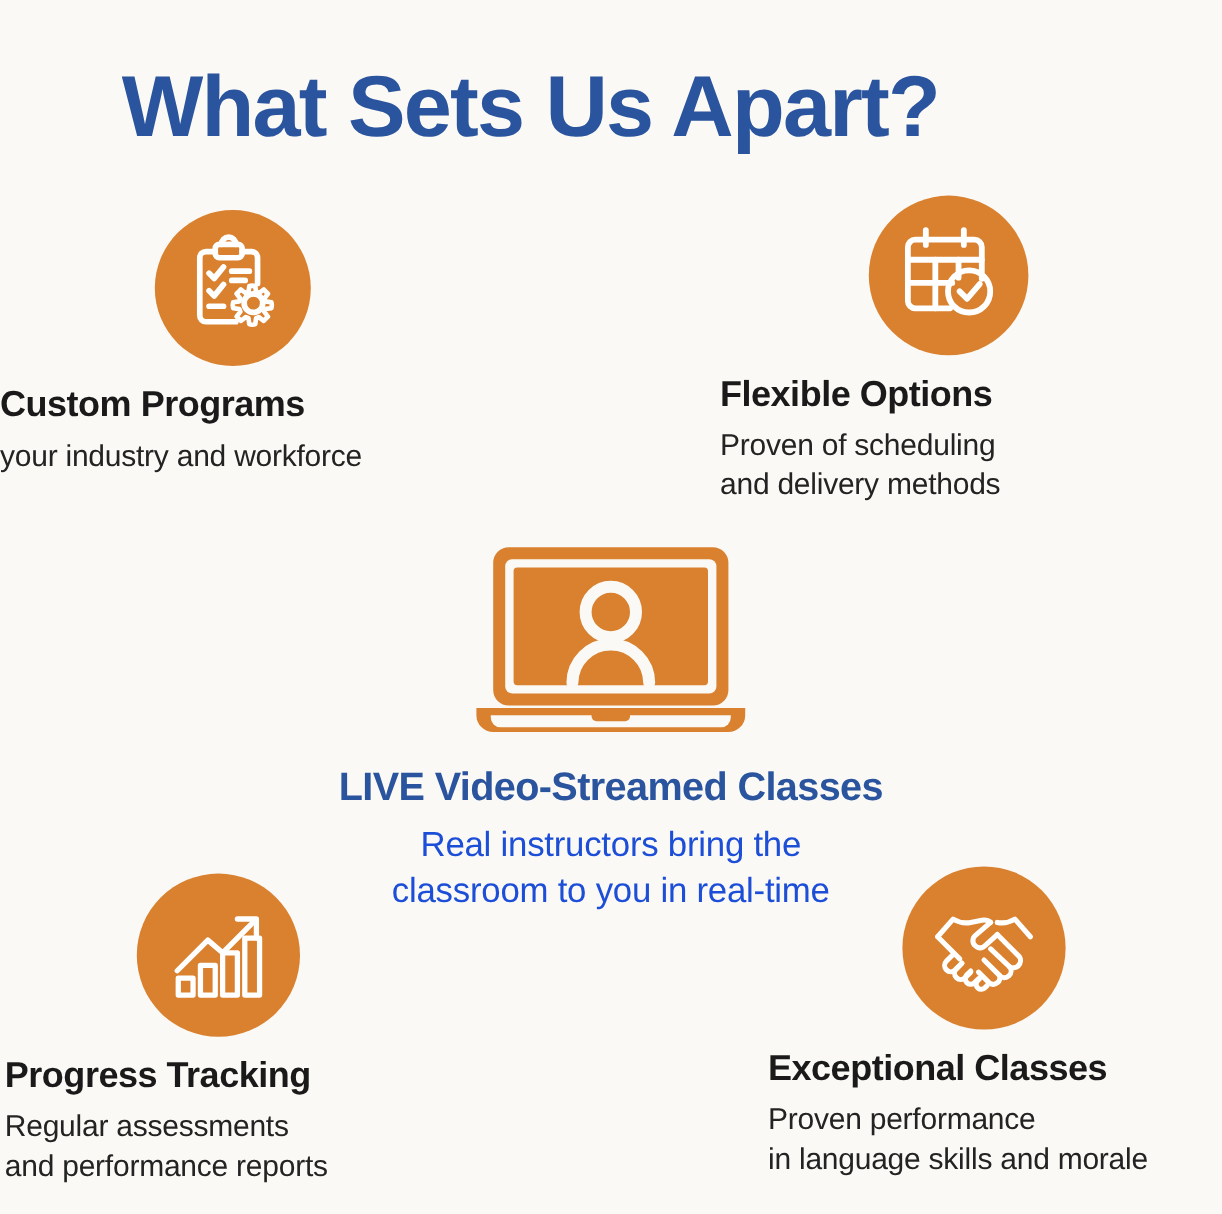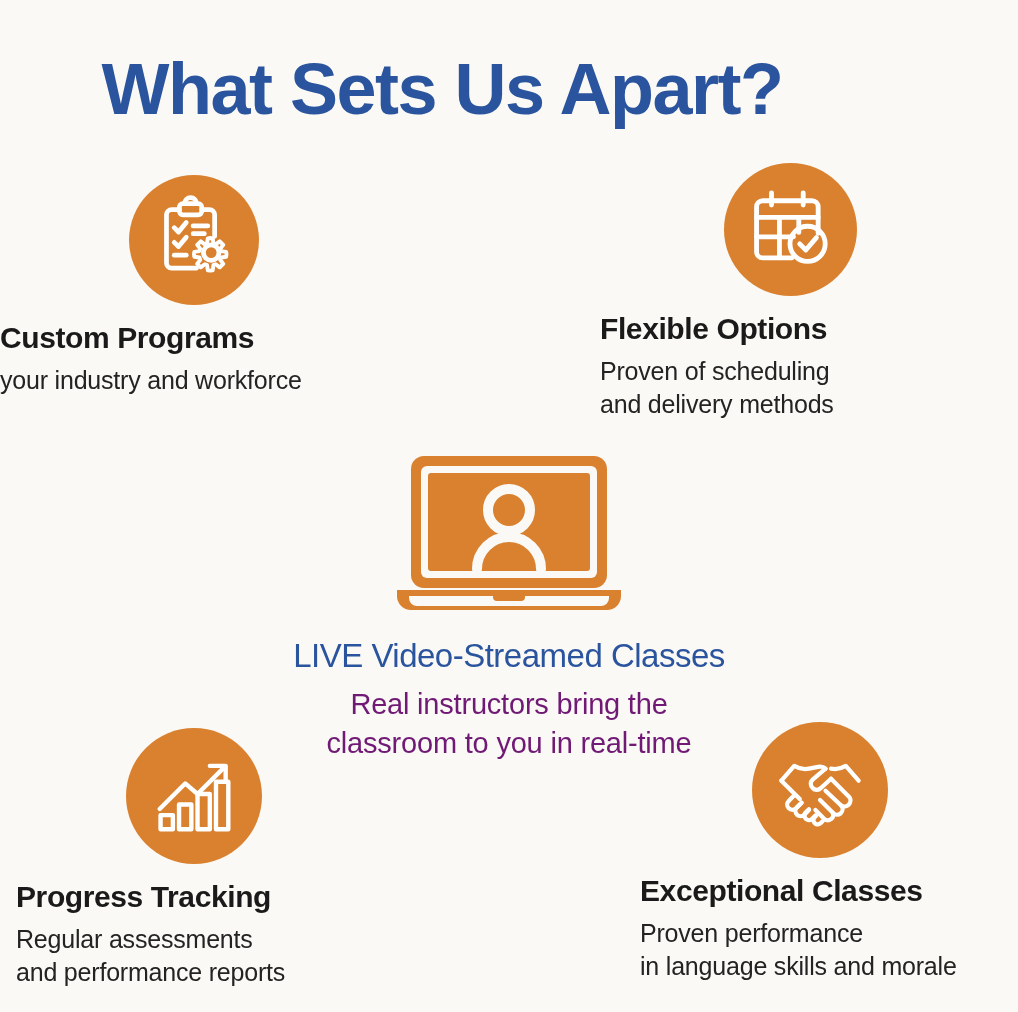--- a/index.html
+++ b/index.html
@@ -78,21 +78,21 @@
   #feature-custom-programs .circle { width: 130px; height: 130px; }
 
   #feature-flexible-options {
     left: 600px;
     top: 163px;
     width: 380px;
   }
   #feature-flexible-options .circle { width: 133px; height: 133px; }
 
   #feature-progress-tracking {
-    left: 16px;
+    left: 4px;
     top: 728px;
     width: 356px;
   }
   #feature-progress-tracking .circle { width: 136px; height: 136px; }
 
   #feature-exceptional-results {
     left: 640px;
     top: 722px;
     width: 360px;
   }
@@ -105,29 +105,29 @@
     width: 700px;
     text-align: center;
   }
   .laptop-wrap {
     width: 232px;
     height: 165px;
     margin: 0 auto;
   }
   .center-title {
     font-size: 33px;
-    font-weight: normal;
+    font-weight: bold;
     color: #2b549e;
     letter-spacing: -0.5px;
     margin-top: 22px;
     white-space: nowrap;
   }
   .center-desc {
     font-size: 29px;
-    color: #701a75;
+    color: #1d4ed8;
     line-height: 1.33;
     margin-top: 10px;
     letter-spacing: -0.2px;
   }
   .center-desc span {
     display: block;
     white-space: nowrap;
   }
 </style>
 </head>

